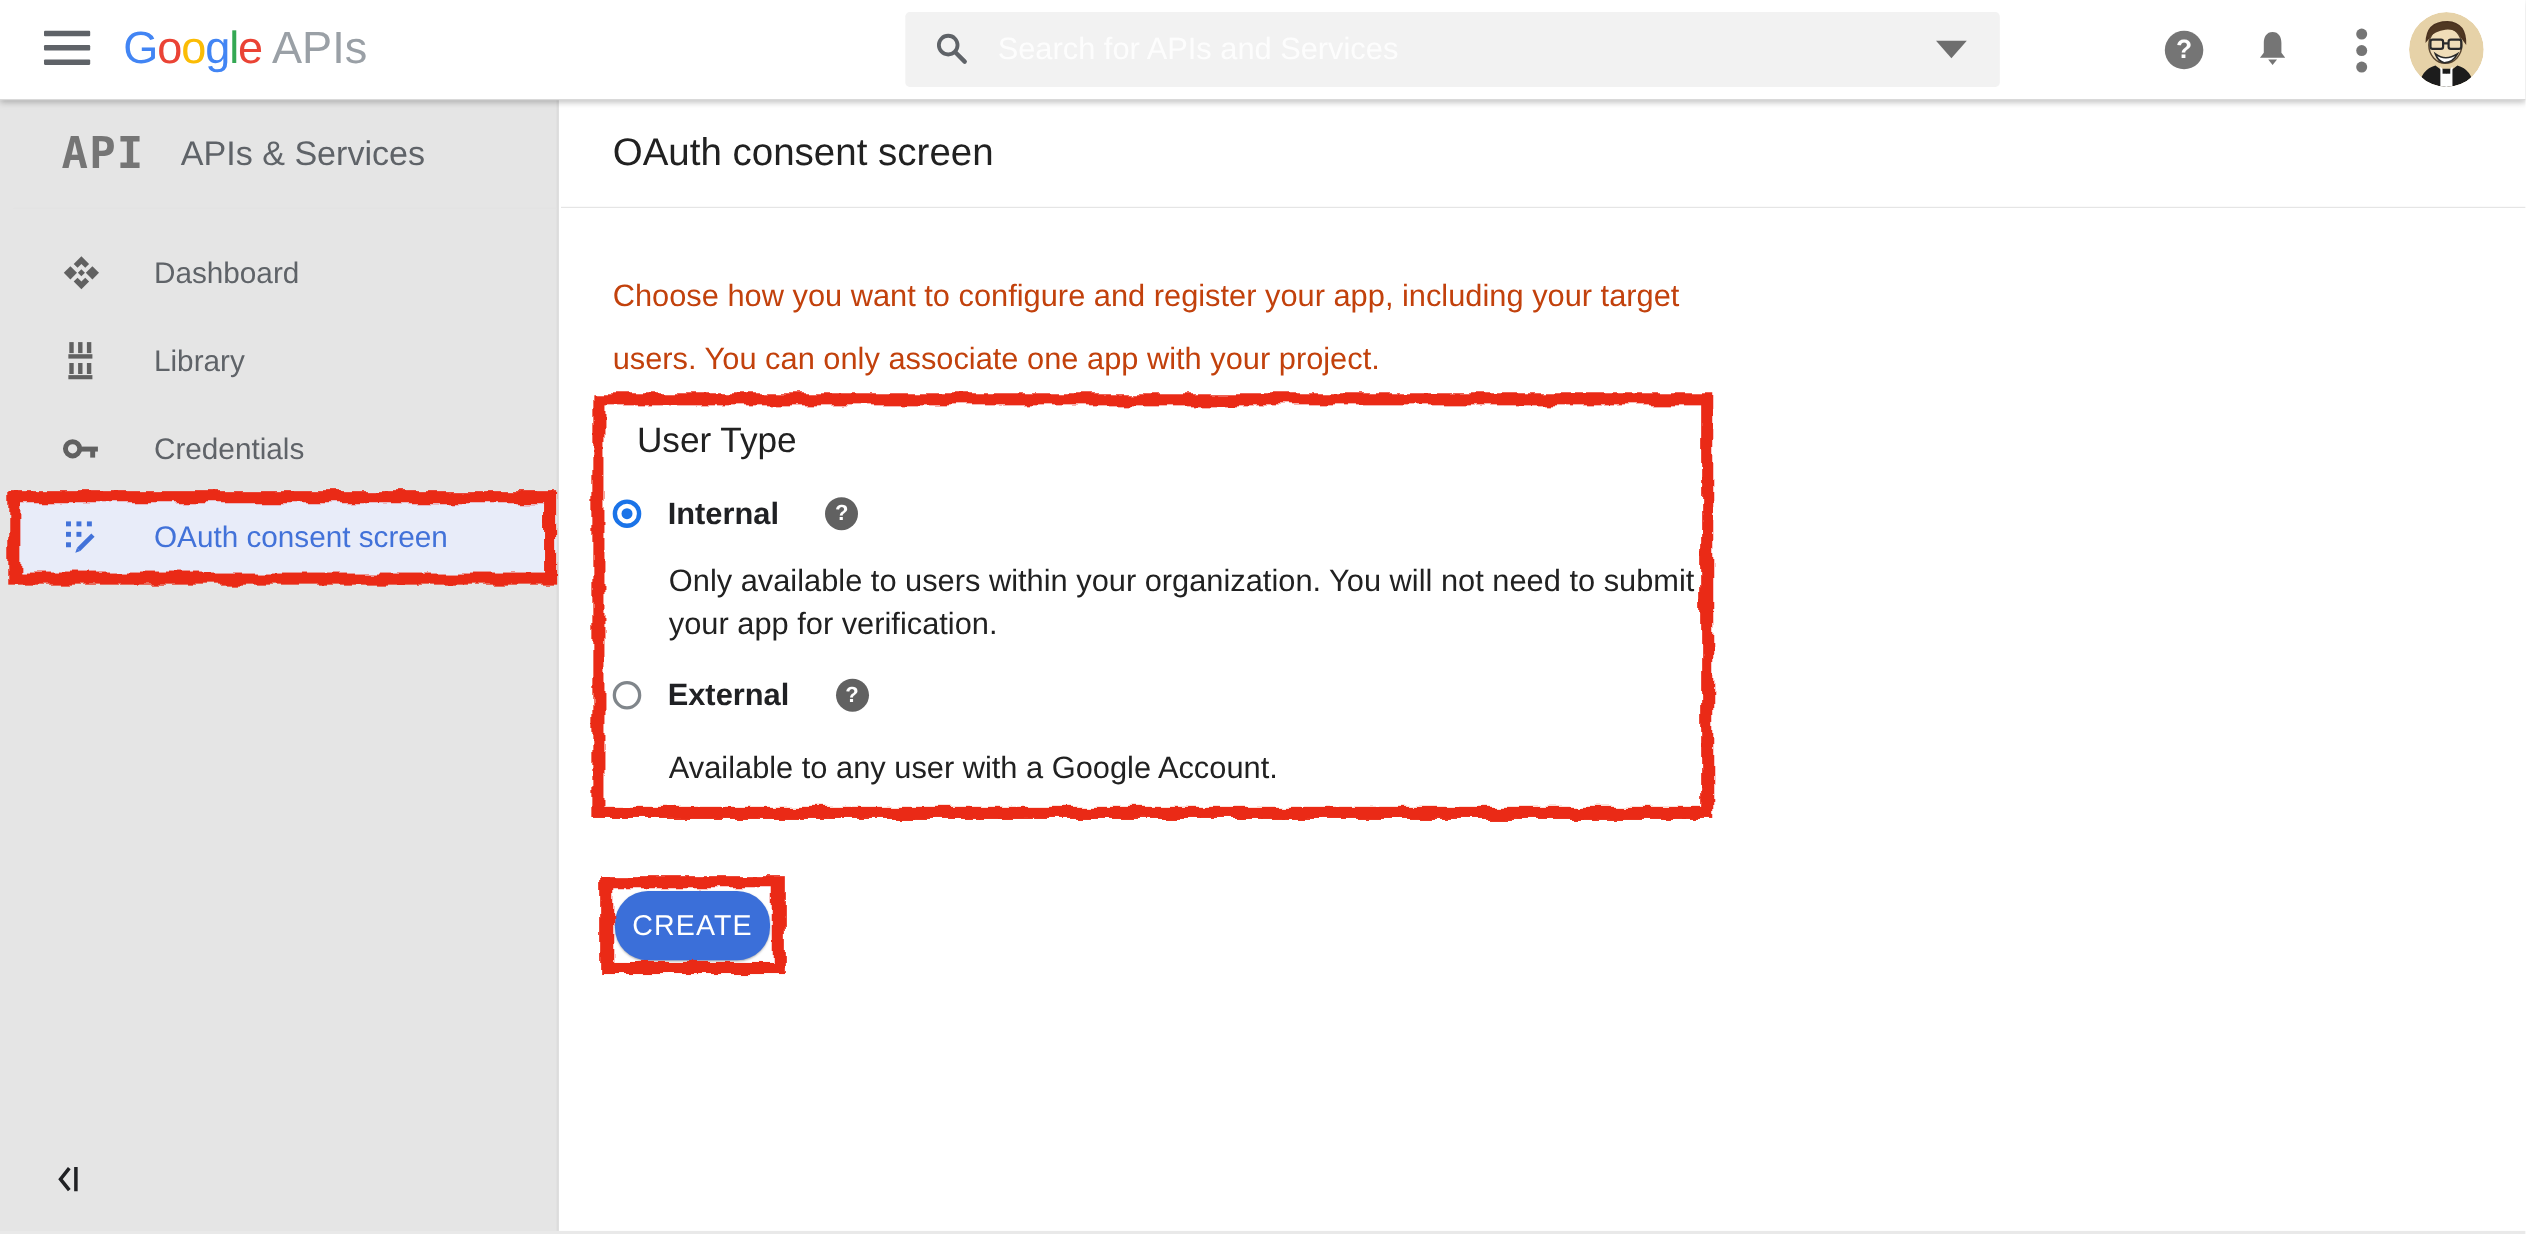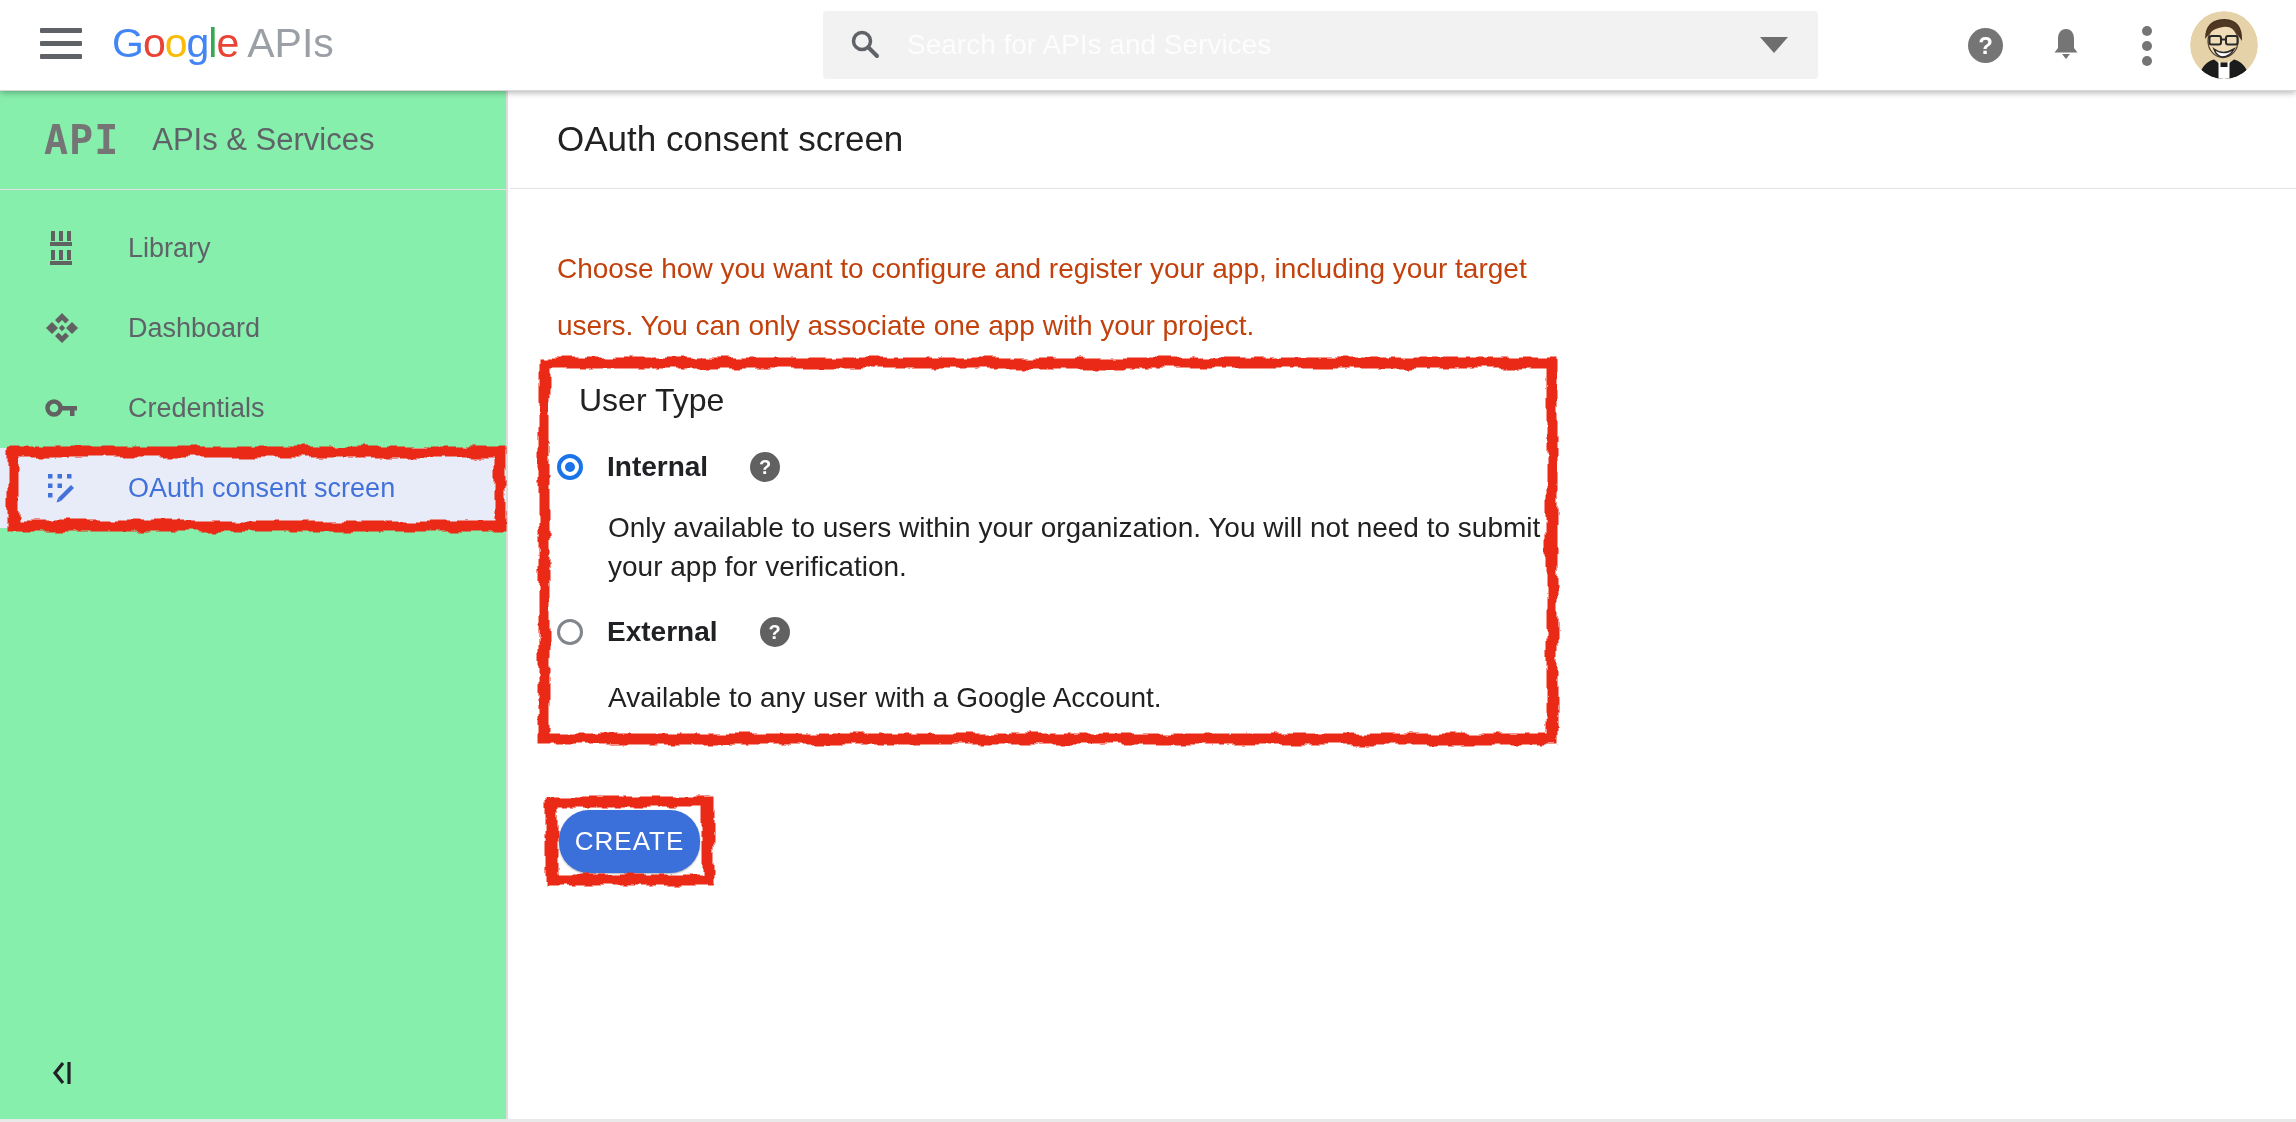--- a/index.html
+++ b/index.html
@@ -32,22 +32,22 @@
     position:absolute;left:1968px;top:28px;width:35px;height:35px;border-radius:50%;
     background:#757575;color:#fff;font-size:24px;font-weight:bold;
     display:flex;align-items:center;justify-content:center;cursor:pointer;
   }
   .bell{position:absolute;left:2050px;top:26px;cursor:pointer;}
   .dots3{position:absolute;left:2140px;top:26px;width:14px;height:40px;cursor:pointer;}
   .dots3 i{display:block;width:10px;height:10px;border-radius:50%;background:#757575;margin:0 auto 5px;}
   .avatar{position:absolute;left:2190px;top:11px;width:68px;height:68px;border-radius:50%;overflow:hidden;cursor:pointer;}
   
   .sidebar{
-    position:absolute;top:90px;left:0;width:508px;height:1032px;background:#86efac;
-    border-right:2px solid #dcdcdc;box-sizing:border-box;z-index:2;
+    position:absolute;top:90px;left:0;width:508px;height:1032px;background:#e5e5e5;
+    border-right:2px solid #dcdcdc;box-sizing:border-box;z-index:2;padding-left:12px;
   }
   .sidebar-head{height:99px;border-bottom:1px solid #e3e3e3;display:flex;align-items:center;padding-left:44px;}
   .api-mark{font-family:"DejaVu Sans Mono","Liberation Mono",monospace;font-weight:bold;font-size:40px;color:#757575;letter-spacing:1px;}
   .sidebar-title{margin-left:33px;font-size:31px;color:#5f6368;}
   .nav{padding-top:18px;}
   .nav-item{height:80px;display:flex;align-items:center;cursor:pointer;}
   .nav-icon{width:36px;margin-left:44px;display:flex;justify-content:center;align-items:center;color:#616161;}
   .nav-label{margin-left:48px;font-size:27px;color:#5f6368;}
   .collapse{position:absolute;left:50px;bottom:30px;cursor:pointer;}
   
@@ -151,45 +151,45 @@
 
 <div class="sidebar">
   <div class="sidebar-head">
     <span class="api-mark">API</span>
     <span class="sidebar-title">APIs &amp; Services</span>
   </div>
   <div class="nav">
 
     <div class="nav-item">
       <span class="nav-icon">
+        <svg width="34" height="34" viewBox="0 0 34 34" fill="currentColor">
+          <polygon points="17,2 24,9 20.5,12.5 17,9 13.5,12.5 10,9"></polygon>
+          <polygon points="17,32 10,25 13.5,21.5 17,25 20.5,21.5 24,25"></polygon>
+          <polygon points="1,17 7,11 13,17 7,23"></polygon>
+          <polygon points="21,17 27,11 33,17 27,23"></polygon>
+          <polygon points="17,13.8 20.2,17 17,20.2 13.8,17"></polygon>
+        </svg>
+      </span>
+      <span class="nav-label">Dashboard</span>
+    </div>
+
+    <div class="nav-item">
+      <span class="nav-icon">
         <svg width="24" height="34" viewBox="0 0 24 34" fill="currentColor">
           <rect x="1" y="0" width="4" height="10"></rect>
             <rect x="9" y="0" width="4" height="10"></rect>
             <rect x="17" y="0" width="4" height="10"></rect>
           <rect x="0" y="11" width="22" height="4"></rect>
           <rect x="1" y="19" width="4" height="10"></rect>
             <rect x="9" y="19" width="4" height="10"></rect>
             <rect x="17" y="19" width="4" height="10"></rect>
           <rect x="0" y="30" width="22" height="4"></rect>
         </svg>
       </span>
       <span class="nav-label">Library</span>
-    </div>
-
-    <div class="nav-item">
-      <span class="nav-icon">
-        <svg width="34" height="34" viewBox="0 0 34 34" fill="currentColor">
-          <polygon points="17,2 24,9 20.5,12.5 17,9 13.5,12.5 10,9"></polygon>
-          <polygon points="17,32 10,25 13.5,21.5 17,25 20.5,21.5 24,25"></polygon>
-          <polygon points="1,17 7,11 13,17 7,23"></polygon>
-          <polygon points="21,17 27,11 33,17 27,23"></polygon>
-          <polygon points="17,13.8 20.2,17 17,20.2 13.8,17"></polygon>
-        </svg>
-      </span>
-      <span class="nav-label">Dashboard</span>
     </div>
 
     <div class="nav-item">
       <span class="nav-icon">
         <svg width="34" height="24" viewBox="0 0 34 24">
           <circle cx="9" cy="12" r="6.5" fill="none" stroke="currentColor" stroke-width="4.5"></circle>
           <rect x="15" y="10" width="17" height="4.5" fill="currentColor"></rect>
           <rect x="25" y="14" width="4.5" height="6" fill="currentColor"></rect>
         </svg>
       </span>

